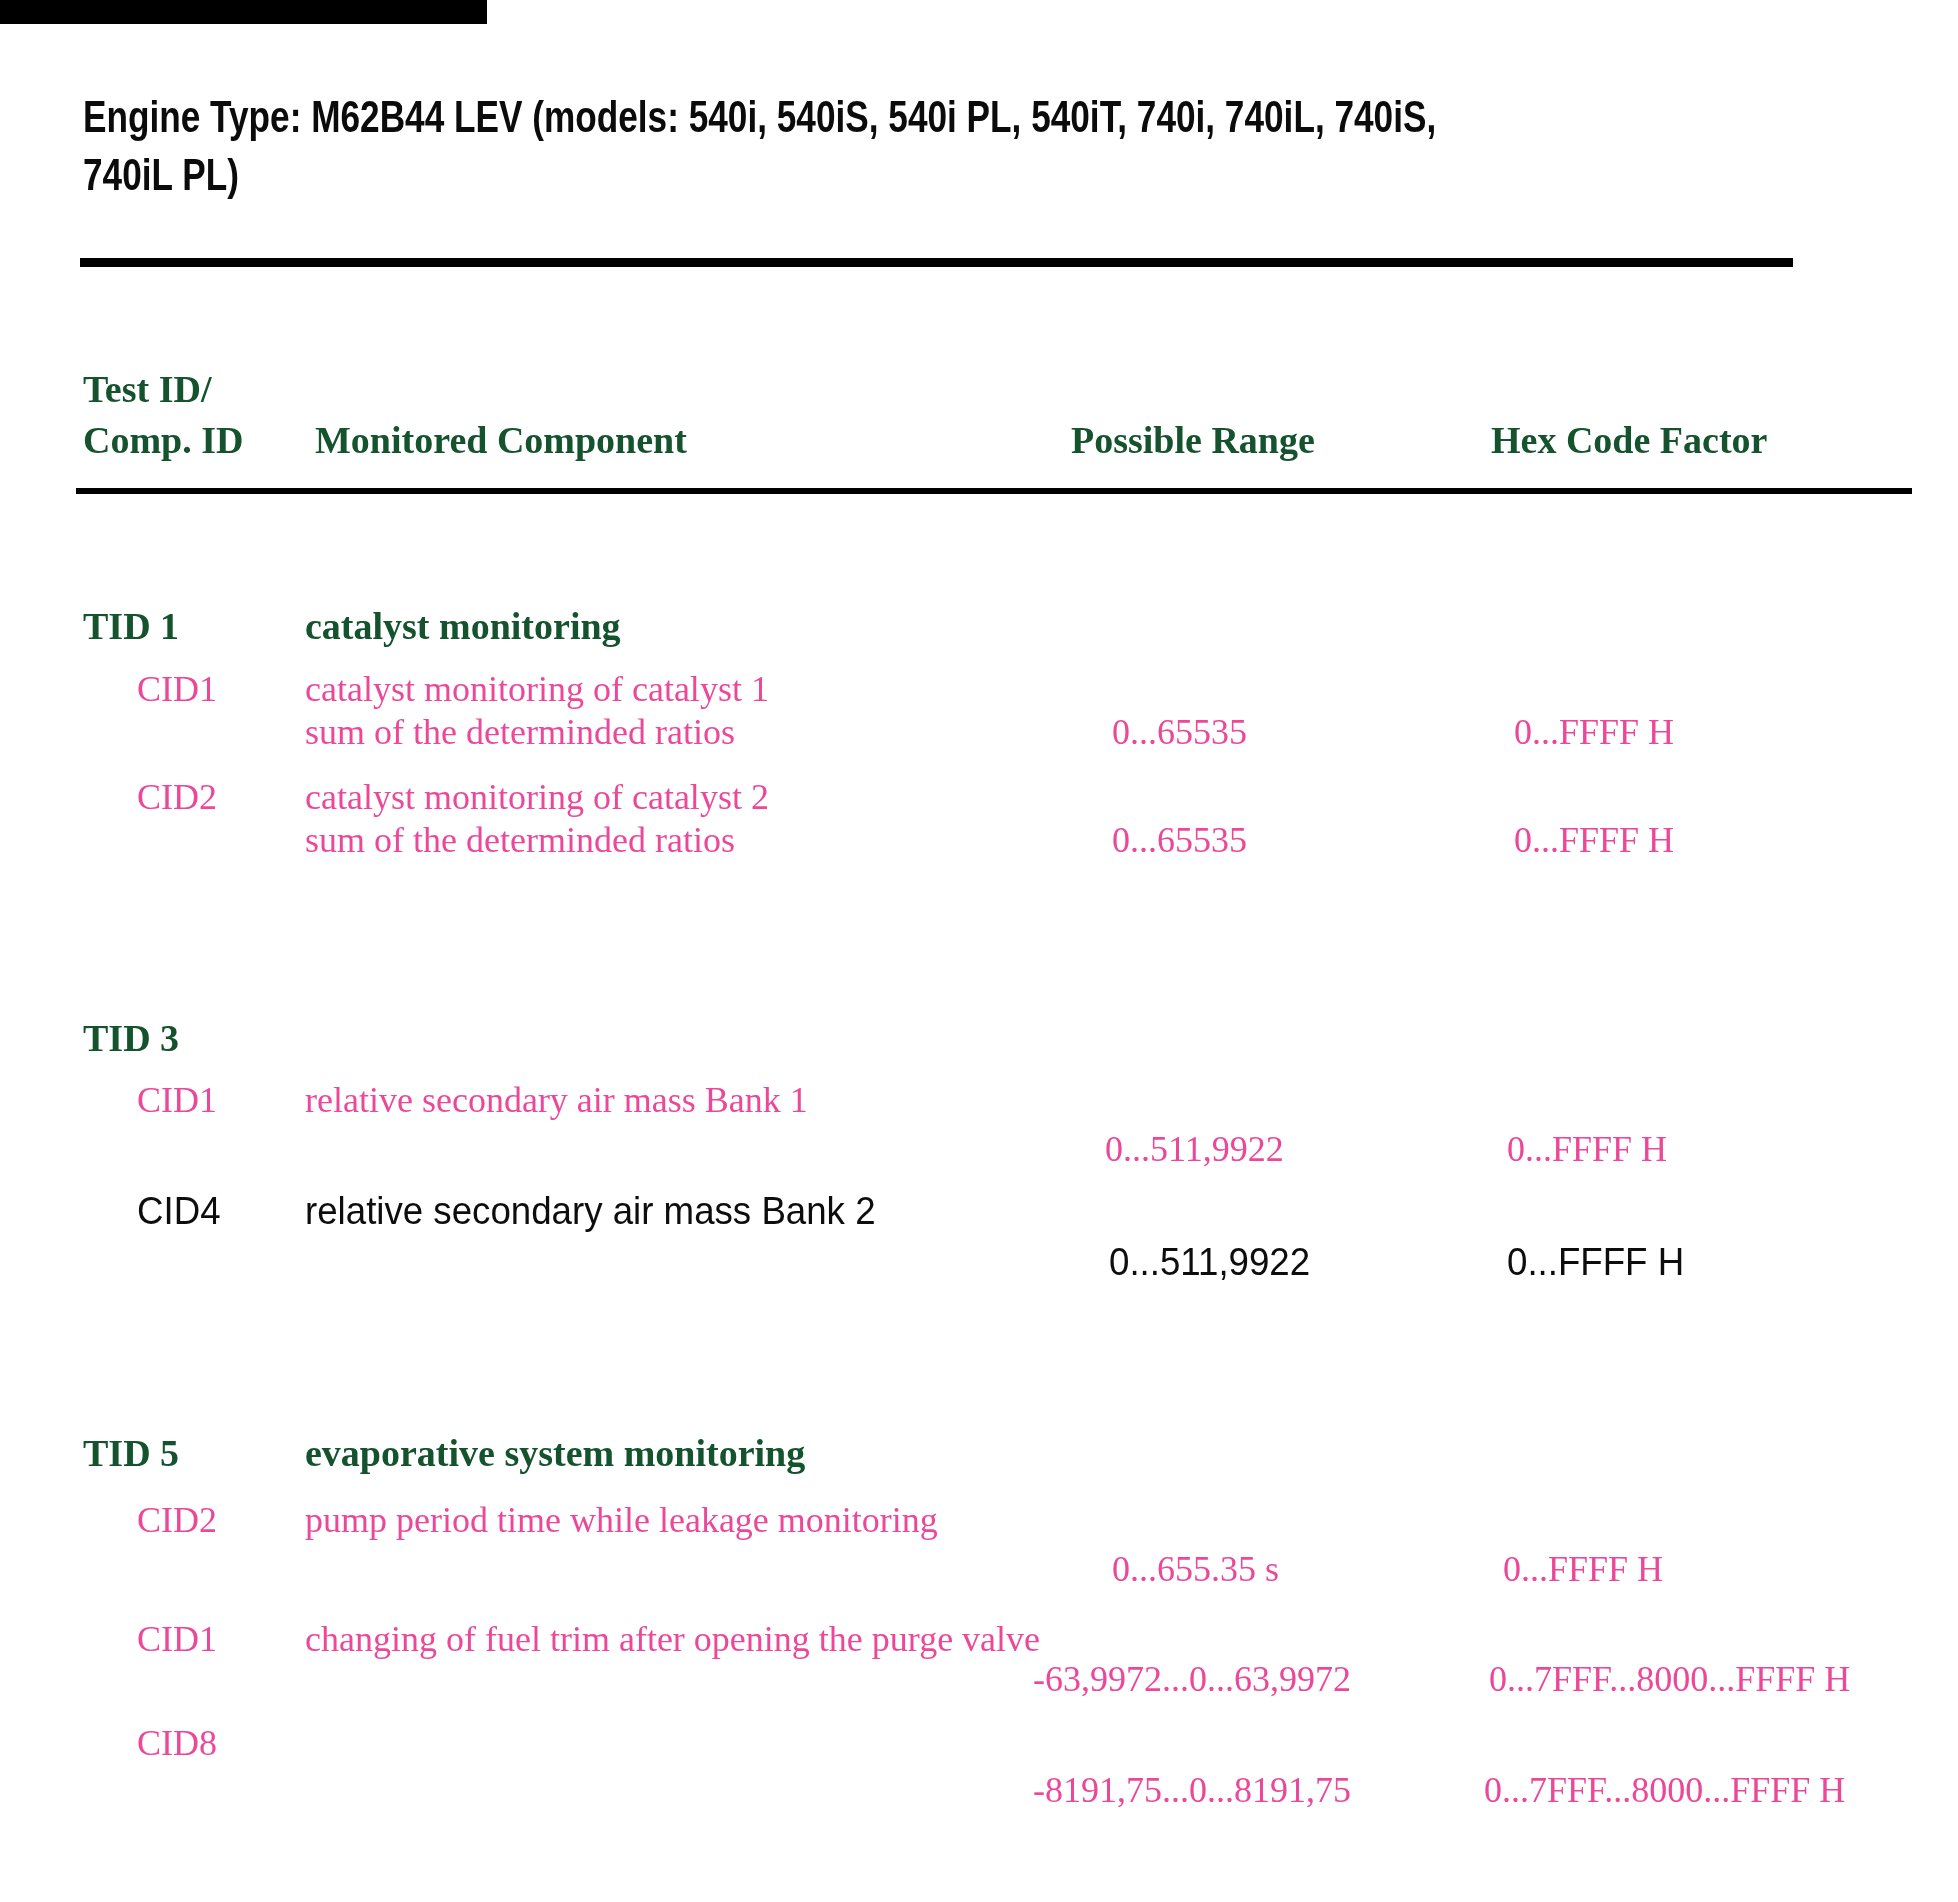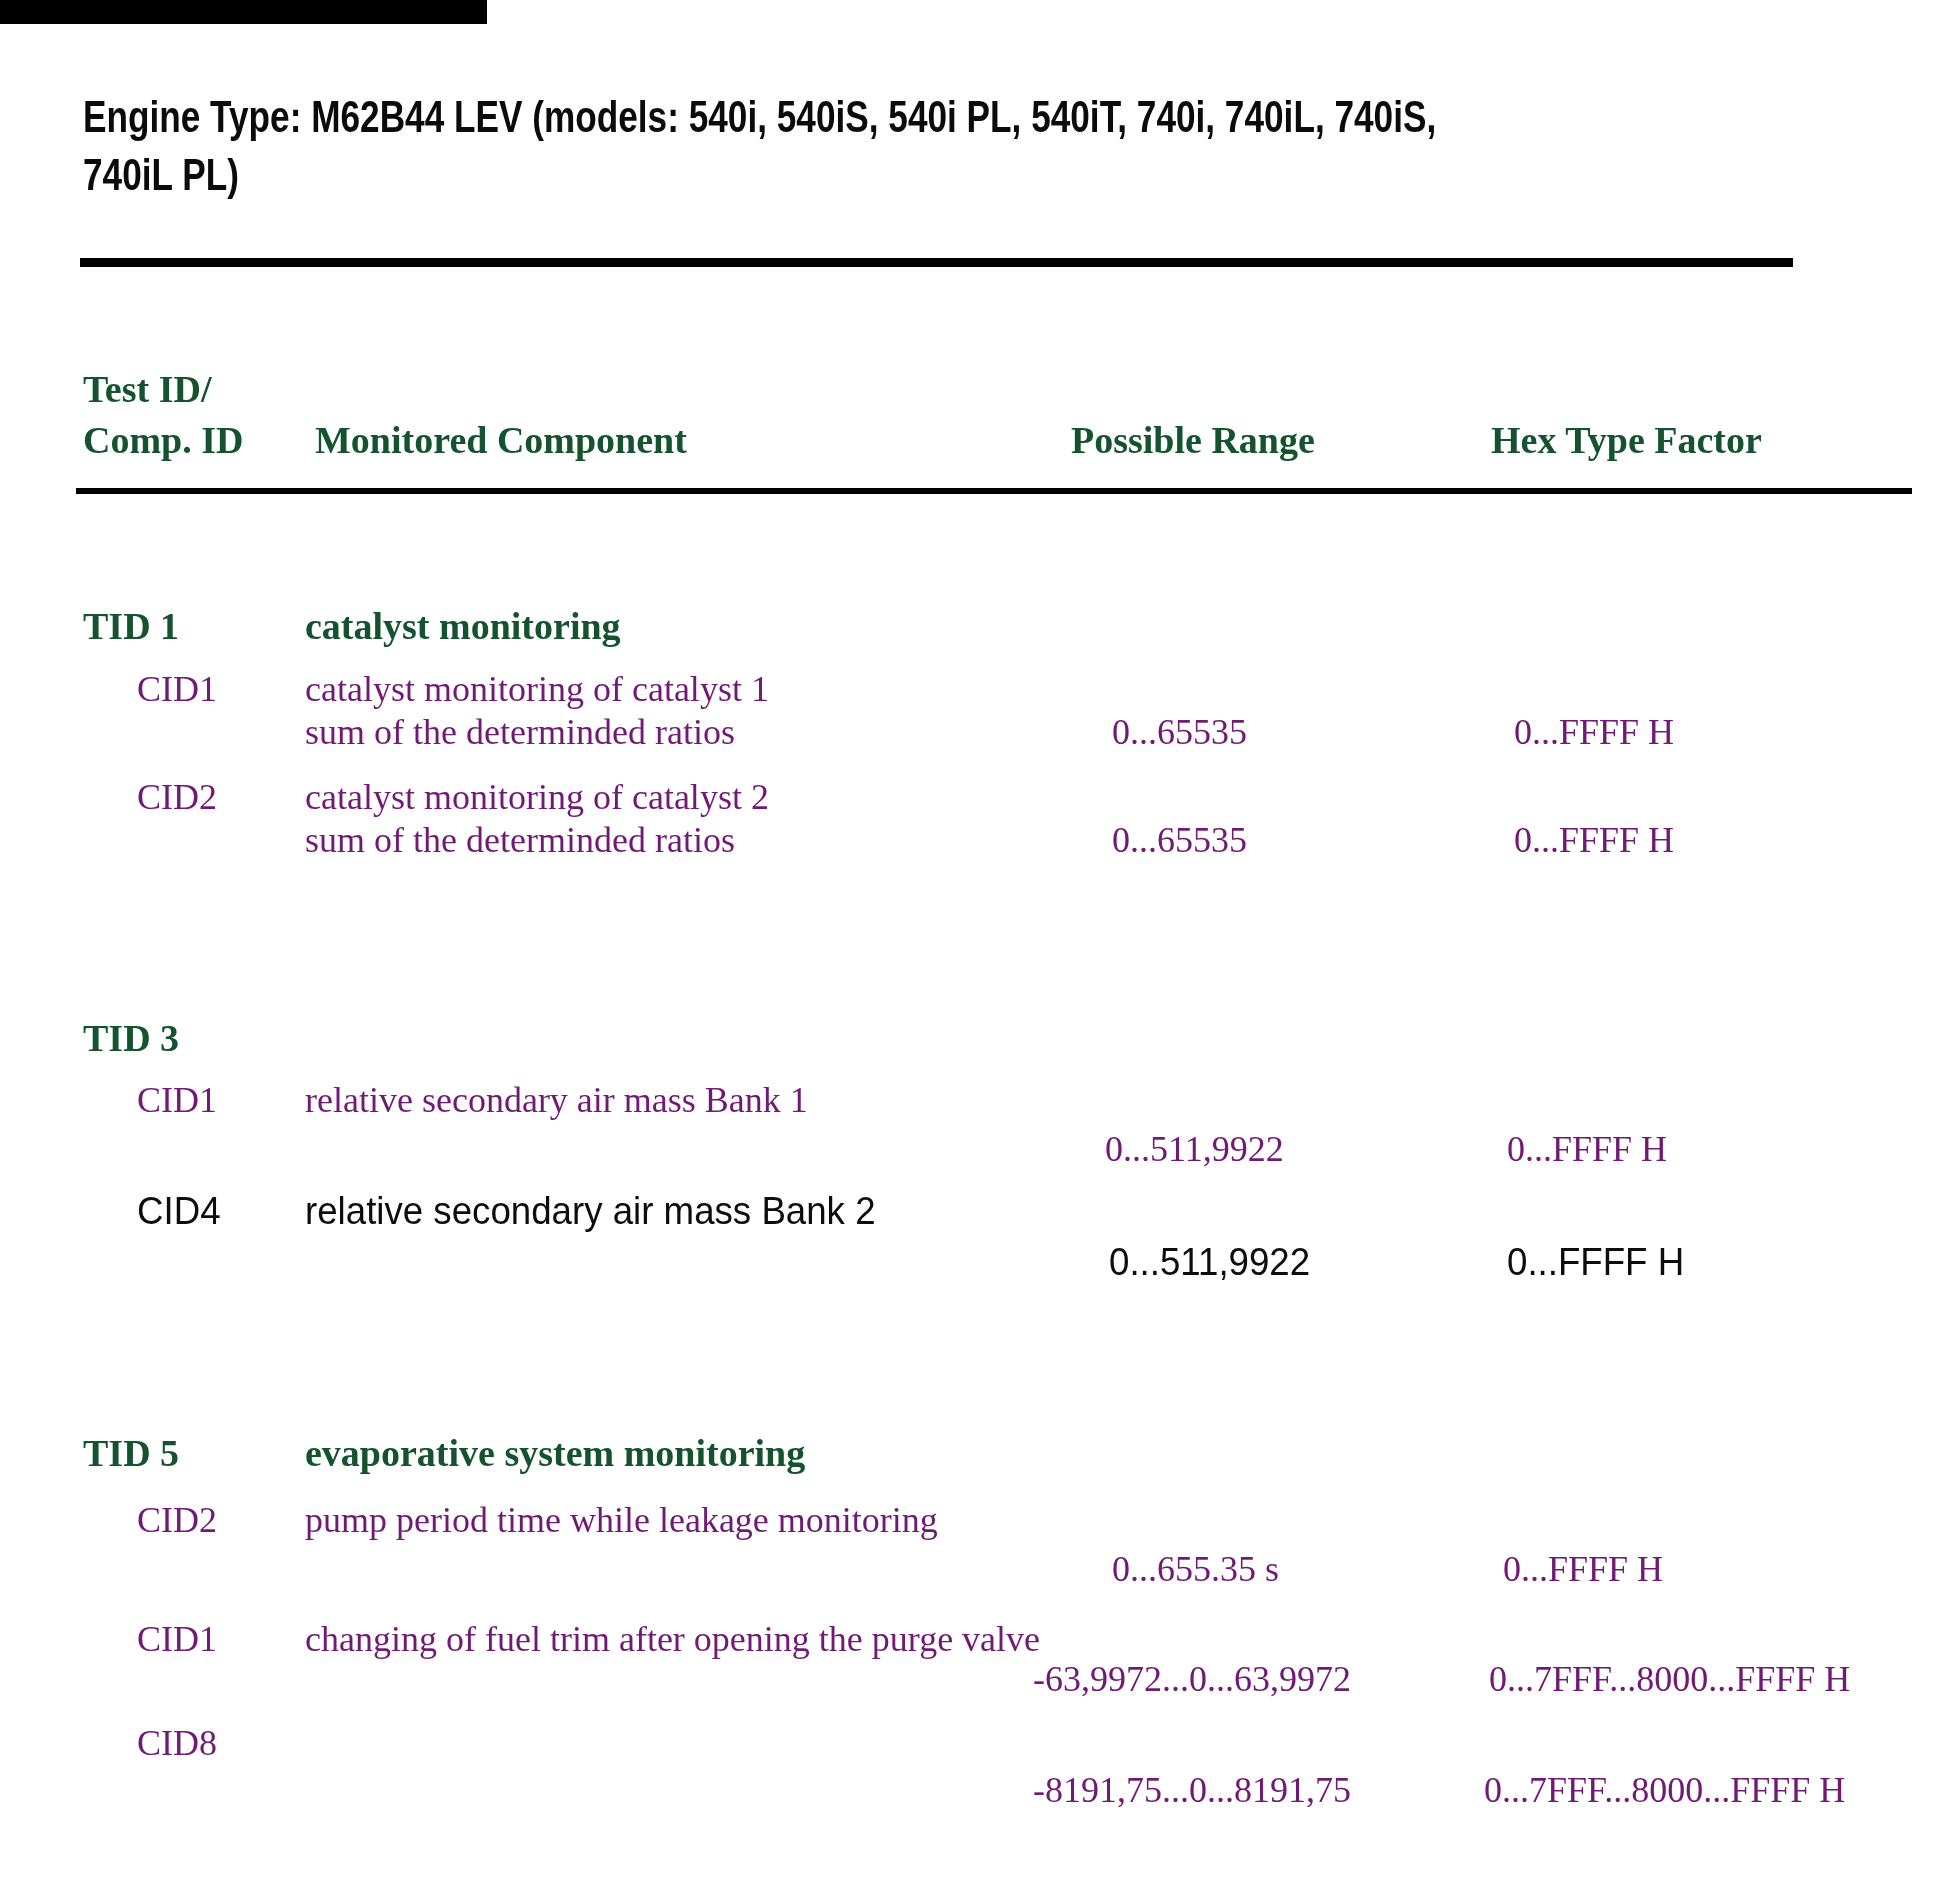--- a/index.html
+++ b/index.html
@@ -25,21 +25,21 @@
   .title-line {
     font-family: "Liberation Sans", "DejaVu Sans", sans-serif;
     font-weight: bold;
     font-size: 44px;
     color: #0b0b0b;
     transform: scaleX(0.80);
     transform-origin: 0 0;
   }
 
   
-  .serif   { font-size: 36px; color: #701a75; }
+  .serif   { font-size: 36px; color: #ec4899; }
   .serif-b { font-size: 38px; font-weight: bold; color: #14532d; }
 
   
   .sans-row {
     font-family: "Liberation Sans", "DejaVu Sans", sans-serif;
     font-size: 39px;
     color: #0d0d0d;
     transform: scaleX(0.94);
     transform-origin: 0 0;
   }
@@ -57,21 +57,21 @@
 
   <div class="abs title-line" style="left:83px; top:92px;">Engine Type: M62B44 LEV (models: 540i, 540iS, 540i PL, 540iT, 740i, 740iL, 740iS,</div>
   <div class="abs title-line" style="left:83px; top:150px;">740iL PL)</div>
 
   <div class="rule rule-top"></div>
 
   <div class="abs serif-b" style="left:83px; top:367px;">Test ID/</div>
   <div class="abs serif-b" style="left:83px; top:418px;">Comp. ID</div>
   <div class="abs serif-b" style="left:315px; top:418px;">Monitored Component</div>
   <div class="abs serif-b" style="left:1071px; top:418px;text-align:right;">Possible Range</div>
-  <div class="abs serif-b" style="left:1491px; top:418px;">Hex Type Factor</div>
+  <div class="abs serif-b" style="left:1491px; top:418px;">Hex Code Factor</div>
 
   <div class="rule rule-header"></div>
 
   <div class="abs serif-b" style="left:83px; top:604px;">TID 1</div>
   <div class="abs serif-b" style="left:305px; top:604px;">catalyst monitoring</div>
 
   <div class="abs serif" style="left:137px; top:668px;">CID1</div>
   <div class="abs serif" style="left:305px; top:668px;font-family:Liberation Serif, serif;">catalyst monitoring of catalyst 1</div>
   <div class="abs serif" style="left:305px; top:711px;">sum of the determinded ratios</div>
   <div class="abs serif" style="left:1112px; top:711px;">0...65535</div>

